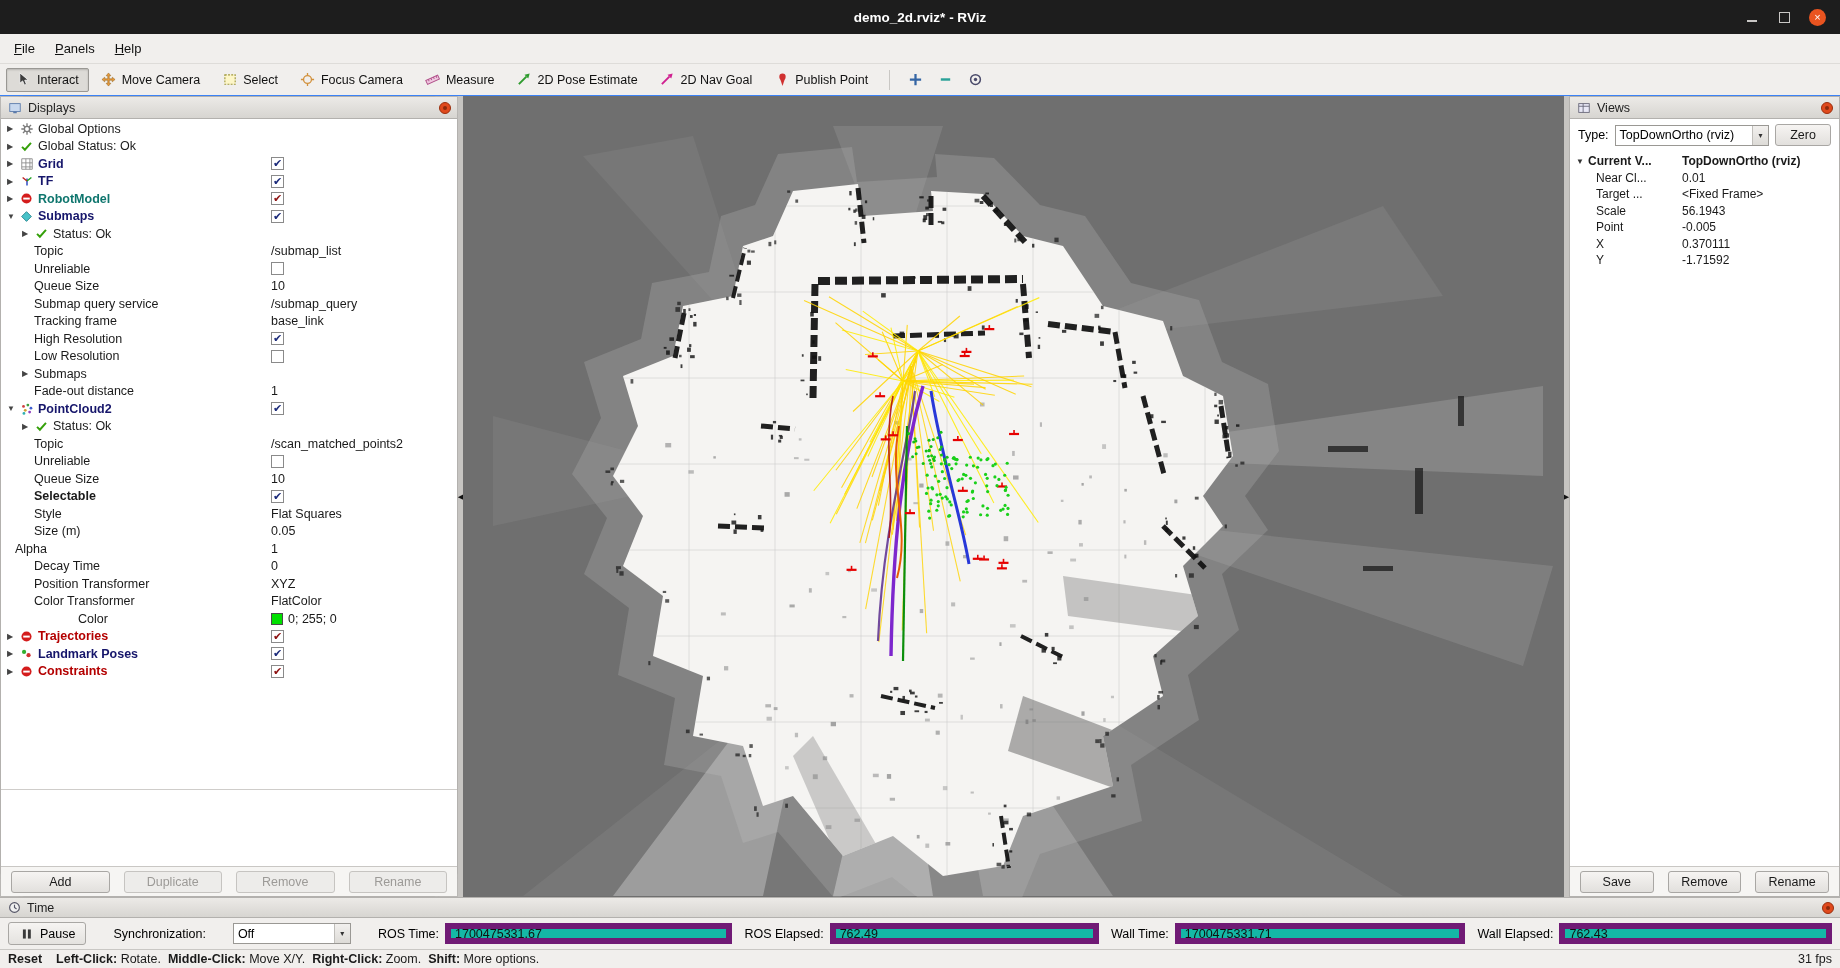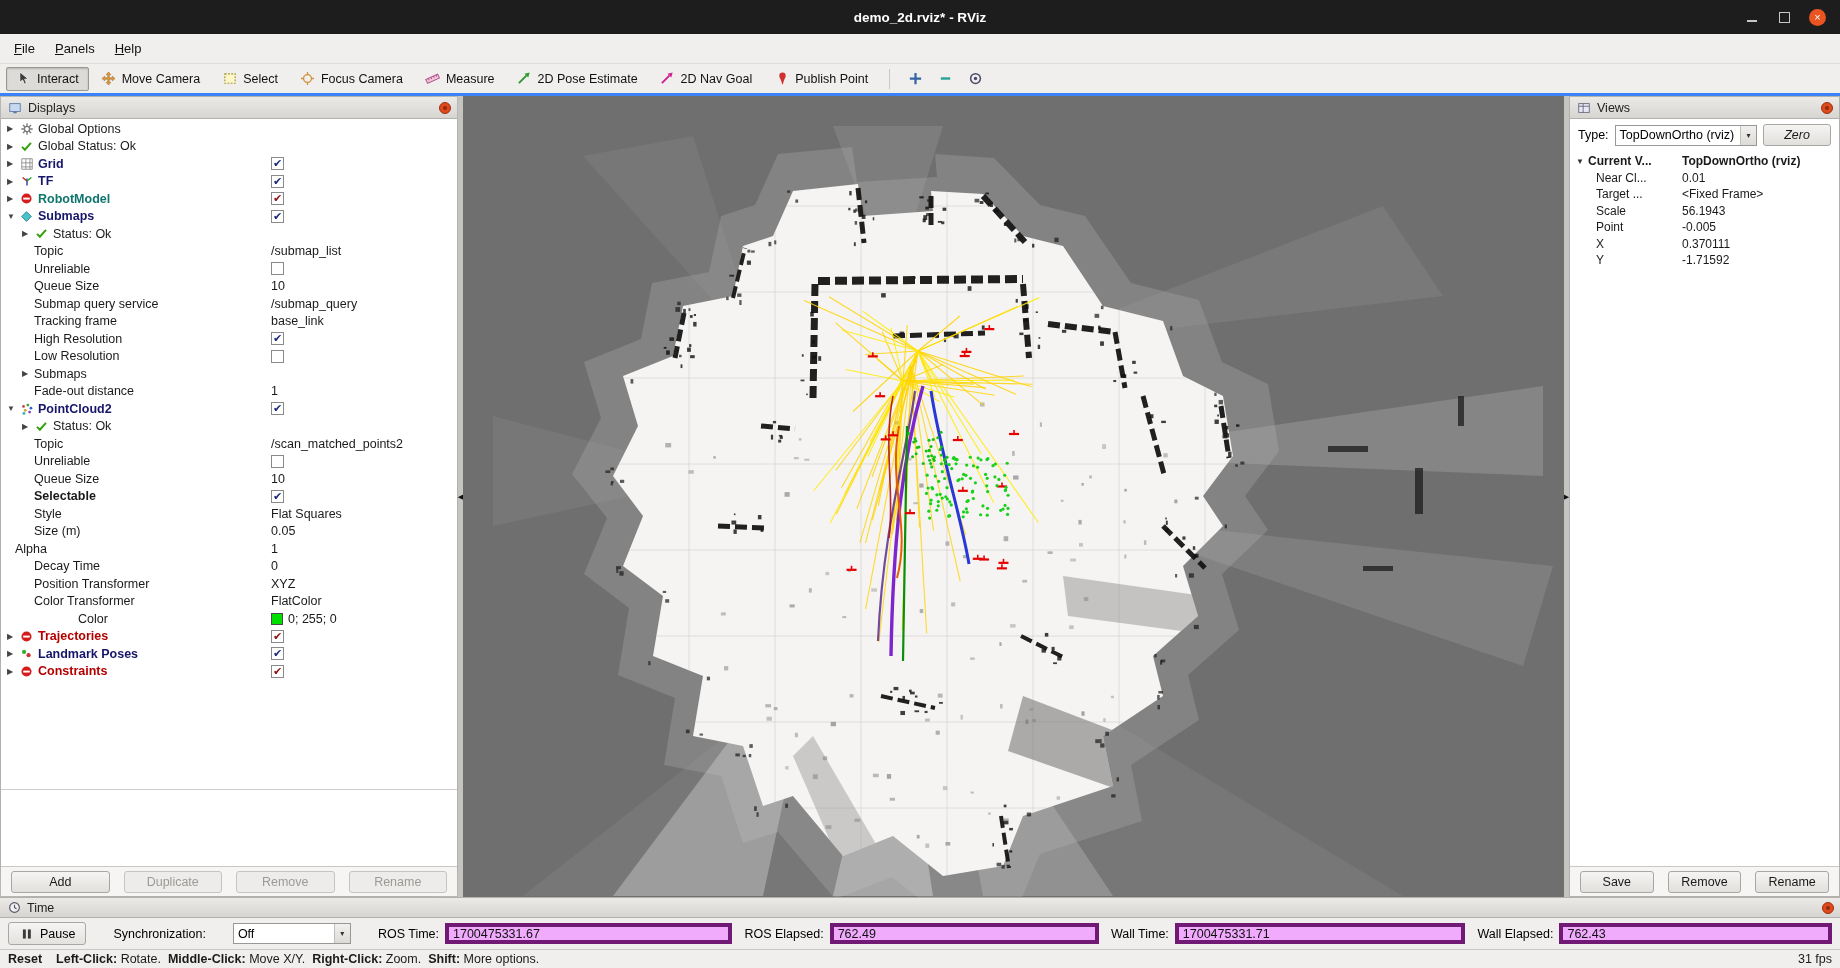--- a/index.html
+++ b/index.html
@@ -10,21 +10,21 @@
 .win-controls{position:absolute;right:14px;top:0;height:100%;display:flex;align-items:center;gap:16px;}
 .wc{width:17px;height:17px;display:inline-flex;align-items:center;justify-content:center;color:#c9c7c5;font-size:12px;}
 .wc.min::before{content:"";width:10px;border-bottom:2px solid #c9c7c5;margin-top:7px;}
 .wc.max::before{content:"";width:9px;height:9px;border:1.5px solid #c9c7c5;}
 .wc.close{background:#e95420;border-radius:50%;color:#fff;font-size:11px;line-height:1;}
 .wc.close::before{content:"×";}
 
 .menubar{height:30px;background:#f1efed;display:flex;align-items:center;padding:0 4px;border-bottom:1px solid #dedcd9;}
 .menu-item{padding:4px 10px;font-size:13px;color:#111;}
 
-.toolbar{height:32px;background:#f1efed;display:flex;align-items:center;padding:0 6px;border-bottom:3px solid #3b82f6;gap:2px;}
+.toolbar{height:32px;background:#f1efed;display:flex;align-items:center;padding:0 6px;border-bottom:1px solid #3b82f6;gap:2px;}
 .tool{display:flex;align-items:center;gap:5px;padding:3px 9px;font-size:12.5px;color:#111;border:1px solid transparent;border-radius:2px;white-space:nowrap;}
 .tool.active{background:#dddbd7;border:1px solid #9a9894;box-shadow:inset 0 1px 2px rgba(0,0,0,.18);}
 .tool-ic{display:inline-flex;width:16px;height:16px;align-items:center;justify-content:center;}
 .vsep{width:1px;height:20px;background:#c9c7c4;margin:0 9px;}
 
 .main{display:flex;height:801px;background:#b9b7b4;}
 .panel{background:#fff;border:1px solid #b3b1ae;display:flex;flex-direction:column;}
 .panel.displays{width:458px;border-radius:24px;}
 .panel.views{width:271px;}
 .phead{height:22px;flex:none;background:linear-gradient(#eceae7,#d7d5d1);border-bottom:1px solid #b3b1ae;display:flex;align-items:center;padding:0 6px;gap:5px;font-size:12.5px;color:#222;}
@@ -50,38 +50,38 @@
 
 .splitter{width:5px;background:#c6c4c1;display:flex;align-items:center;justify-content:center;font-size:7px;color:#111;}
 .viewport{flex:1;position:relative;background:#6f6f6f;}
 .viewport svg{width:100%;height:100%;display:block;}
 
 .typerow{display:flex;align-items:center;gap:6px;padding:5px 8px;font-size:12.5px;flex:none;}
 .combo{height:21px;border:1px solid #9a9894;background:#fff;display:flex;align-items:center;font-size:12.5px;overflow:hidden;}
 .combo .ctext{padding:0 4px;white-space:nowrap;overflow:hidden;flex:1;}
 .combo .carrow{width:16px;height:100%;flex:none;border-left:1px solid #c0beba;display:flex;align-items:center;justify-content:center;font-size:8px;color:#333;background:linear-gradient(#f2f0ee,#dddbd7);}
 .type-combo{flex:1;}
-.zero-btn{width:68px;flex:none;font-style:italic;}
+.zero-btn{width:56px;flex:none;}
 .views-tree{flex:none;padding-top:2px;background:#fff;}
 .vrow{position:relative;display:flex;align-items:center;height:16.5px;font-size:12px;padding-left:6px;color:#1a1a1a;}
 .vrow.bold{font-weight:bold;}
 .vexp{flex:none;font-size:8px;color:#333;}
 .vname{white-space:nowrap;}
 .vvalue{position:absolute;left:112px;white-space:nowrap;}
 .views-space{flex:1;background:#fff;}
 
 .timepanel{height:52px;background:#f1efed;border-top:1px solid #b3b1ae;display:flex;flex-direction:column;}
 .timepanel .phead{height:20px;}
 .timerow{flex:1;display:flex;align-items:center;gap:27px;padding:0 8px;}
 .pause-btn{display:flex;align-items:center;gap:5px;height:23px;padding:0 10px;background:linear-gradient(#f6f4f2,#e4e2df);border:1px solid #a9a7a4;border-radius:3px;font-size:12.5px;white-space:nowrap;flex:none;}
 .tp-label{font-size:12.5px;white-space:nowrap;}
 .sync-combo{width:118px;flex:none;}
 #time-fields{display:flex;flex:1;gap:12px;align-items:center;}
 .tfield{display:flex;align-items:center;gap:6px;flex:1;}
-.tinput{flex:1;height:21px;border:4px solid #701a75;background:#f0abfc;font-size:12.5px;padding:0 4px;font-family:"Liberation Sans",sans-serif;color:#111;min-width:40px;}
+.tinput{flex:1;height:21px;border:6px solid #701a75;background:#14b8a6;font-size:12.5px;padding:0 4px;font-family:"Liberation Sans",sans-serif;color:#111;min-width:40px;}
 
 .statusbar{height:19px;display:flex;align-items:flex-start;gap:14px;padding:2px 8px 0;font-size:12.5px;background:#f1efed;border-top:1px solid #c9c7c4;color:#1a1a1a;overflow:hidden;}
 .reset{font-weight:bold;}
 #status-help{flex:1;white-space:pre-wrap;overflow:hidden;}
 .seg-b{font-weight:bold;}
 .fps{white-space:nowrap;}
 </style>
 </head>
 <body>
 

